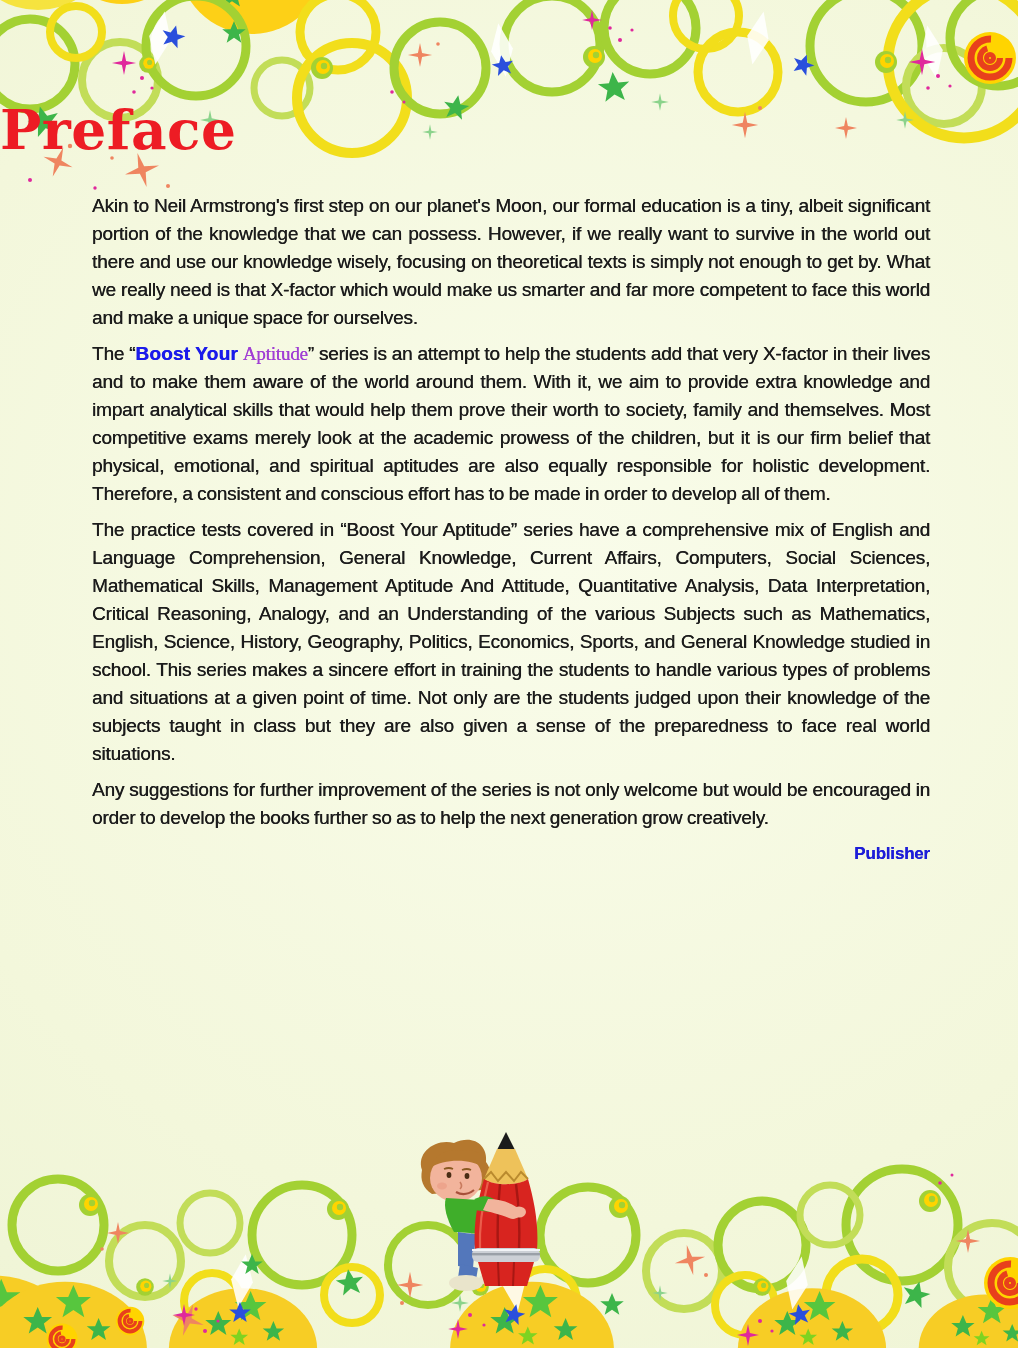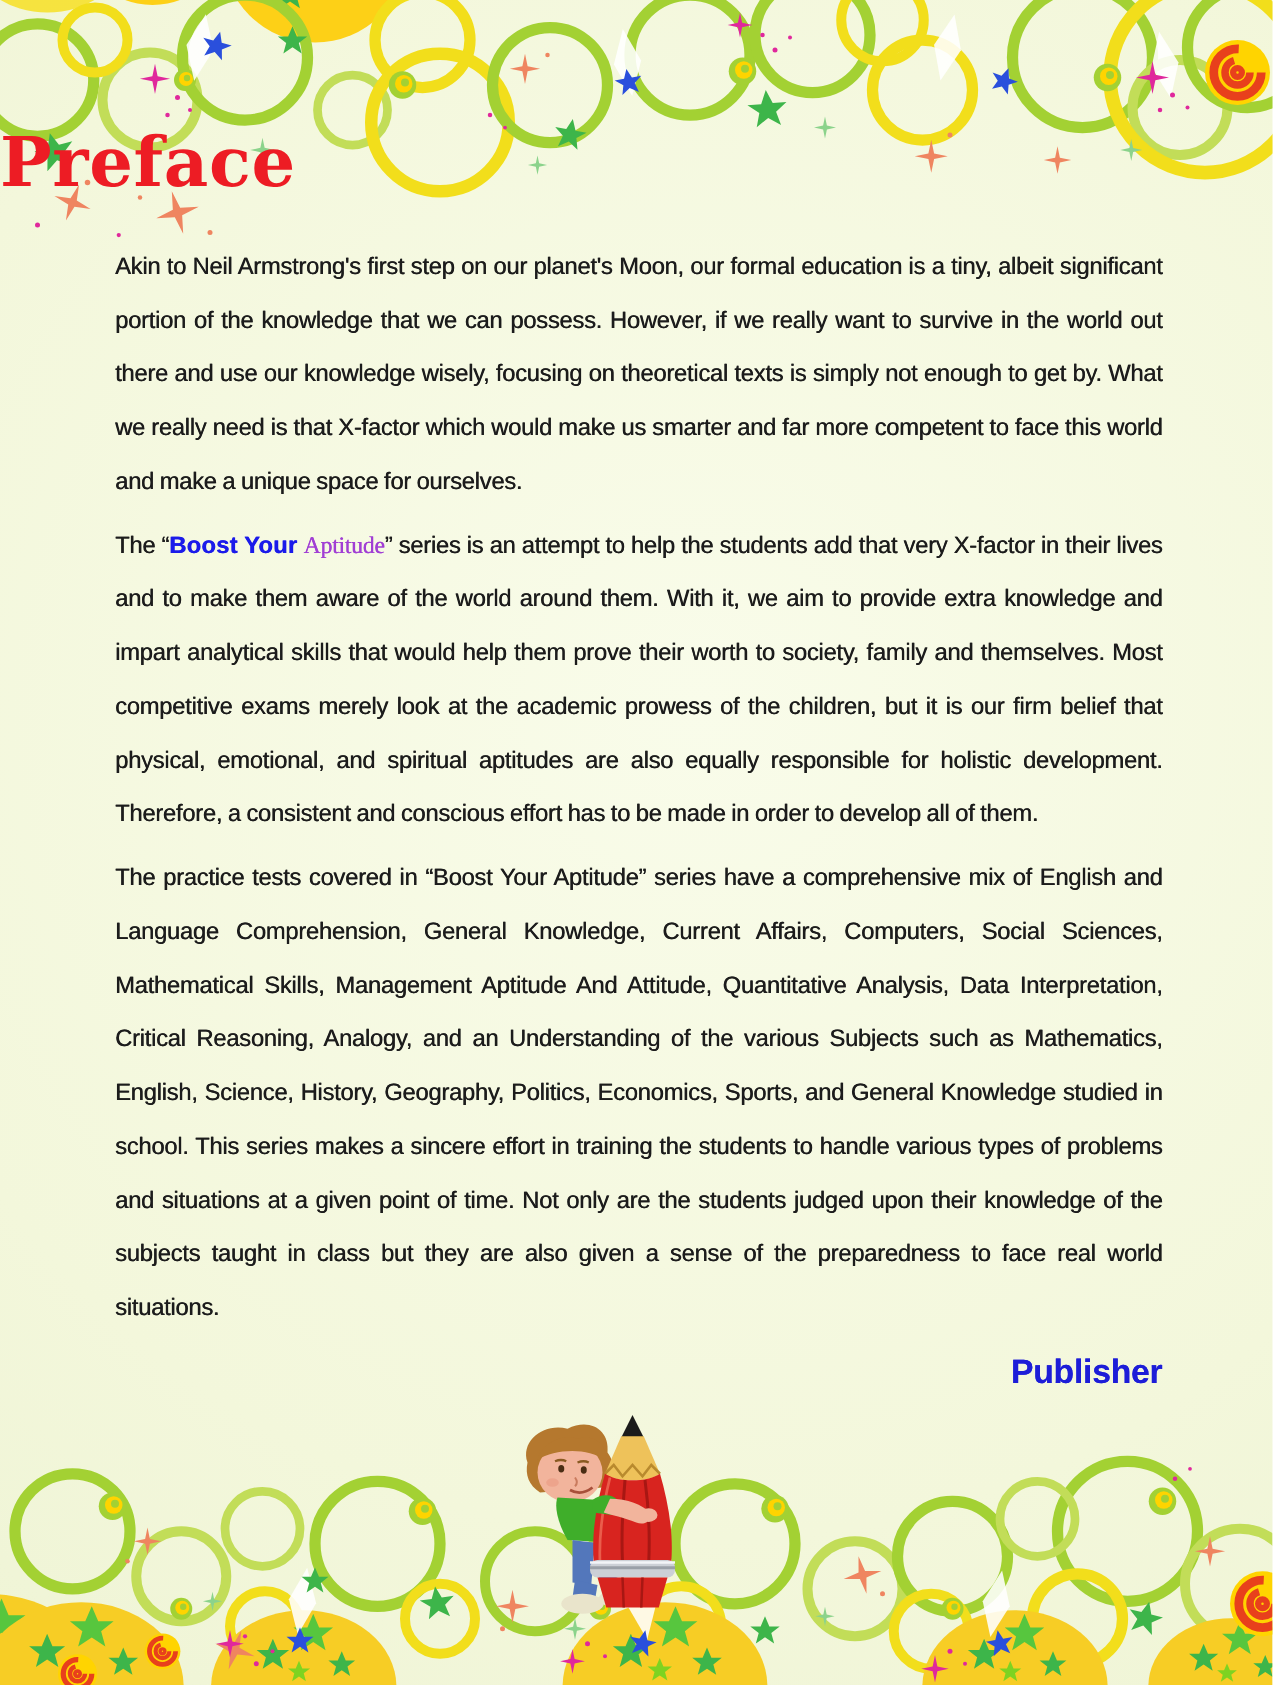--- a/index.html
+++ b/index.html
@@ -14,36 +14,36 @@
   .band.bottom{bottom:0;height:185px;}
   .title{
     position:absolute;top:100px;left:0;width:100%;margin:0;text-align:left;
     font-family:"DejaVu Serif","Liberation Serif",serif;font-weight:bold;
     font-size:55px;line-height:1.1;color:var(--title,#ed1c24);
     letter-spacing:0.5px;
   }
   .content{
     position:absolute;left:92px;top:192px;width:838px;
     color:var(--body-text,#1c1c1c);
-    font-size:19px;line-height:43px;text-align:justify;
+    font-size:19px;line-height:28px;text-align:justify;
     letter-spacing:-0.2px;word-spacing:-0.6px;
     text-shadow:0.35px 0 currentColor;
   }
   .content p{margin:0 0 8px 0;}
   .brand-primary{
     color:var(--brand-primary,#1b1bea);font-weight:bold;letter-spacing:0.2px;
     text-shadow:0.5px 0 currentColor;
   }
   .brand-secondary{
     color:var(--brand-secondary,#a13fd4);margin-left:5px;
     font-family:Liberation Serif, serif;text-shadow:0.3px 0 currentColor;
   }
   .publisher{
     text-align:right;color:var(--publisher,#1d1dd8);
-    font-size:27px;margin-top:8px;font-weight:bold;letter-spacing:-0.2px;
+    font-size:17px;margin-top:8px;font-weight:bold;letter-spacing:-0.2px;
     text-shadow:0 0 0 currentColor;
   }
   .illustration{position:absolute;left:400px;top:1128px;width:172px;height:172px;}
 </style>
 </head>
 <body>
 
 <svg class="band top" viewBox="0 0 1018 250" aria-hidden="true">
   <defs>
     <path id="st5" d="M0,-10 2.9,-3.2 9.8,-3.2 4.2,1.2 6.1,8.1 0,4 -6.1,8.1 -4.2,1.2 -9.8,-3.2 -2.9,-3.2 Z"></path>
@@ -251,20 +251,21 @@
     <use href="#spiral" transform="translate(62,176) scale(0.6)"></use>
   </g>
 </svg>
 
 <h1 class="title">Preface</h1>
 
 <div class="content">
   <p>Akin to Neil Armstrong's first step on our planet's Moon, our formal education is a tiny, albeit significant portion of the knowledge that we can possess. However, if we really want to survive in the world out there and use our knowledge wisely, focusing on theoretical texts is simply not enough to get by. What we really need is that X-factor which would make us smarter and far more competent to face this world and make a unique space for ourselves.</p>
   <p><span>The “</span><span class="brand-primary">Boost Your</span><span class="brand-secondary">Aptitude</span><span>” series is an attempt to help the students add that very X-factor in their lives and to make them aware of the world around them. With it, we aim to provide extra knowledge and impart analytical skills that would help them prove their worth to society, family and themselves. Most competitive exams merely look at the academic prowess of the children, but it is our firm belief that physical, emotional, and spiritual aptitudes are also equally responsible for holistic development. Therefore, a consistent and conscious effort has to be made in order to develop all of them.</span></p>
   <p>The practice tests covered in “Boost Your Aptitude” series have a comprehensive mix of English and Language Comprehension, General Knowledge, Current Affairs, Computers, Social Sciences, Mathematical Skills, Management Aptitude And Attitude, Quantitative Analysis, Data Interpretation, Critical Reasoning, Analogy, and an Understanding of the various Subjects such as Mathematics, English, Science, History, Geography, Politics, Economics, Sports, and General Knowledge studied in school. This series makes a sincere effort in training the students to handle various types of problems and situations at a given point of time. Not only are the students judged upon their knowledge of the subjects taught in class but they are also given a sense of the preparedness to face real world situations.</p>
+  <p>Any suggestions for further improvement of the series is not only welcome but would be encouraged in order to develop the books further so as to help the next generation grow creatively.</p>
   <div class="publisher">Publisher</div>
 </div>
 
 <svg class="illustration" viewBox="0 0 172 172" aria-hidden="true">
 
   <g>
     <path d="M22,42 C16,24 36,10 54,15 C72,6 88,16 86,34 C94,44 90,58 82,62 L32,66 C23,60 20,52 22,42 Z" fill="var(--boy-hair,#b5782e)"></path>
     <ellipse cx="56" cy="50" rx="26" ry="24" fill="var(--boy-skin,#f2b49c)"></ellipse>
     <path d="M30,40 C34,26 50,19 62,23 C76,19 86,28 84,40 C70,30 44,31 30,40 Z" fill="var(--boy-hair,#b5782e)"></path>
     <ellipse cx="49" cy="47" rx="2.4" ry="3" fill="#4a2d14"></ellipse>

